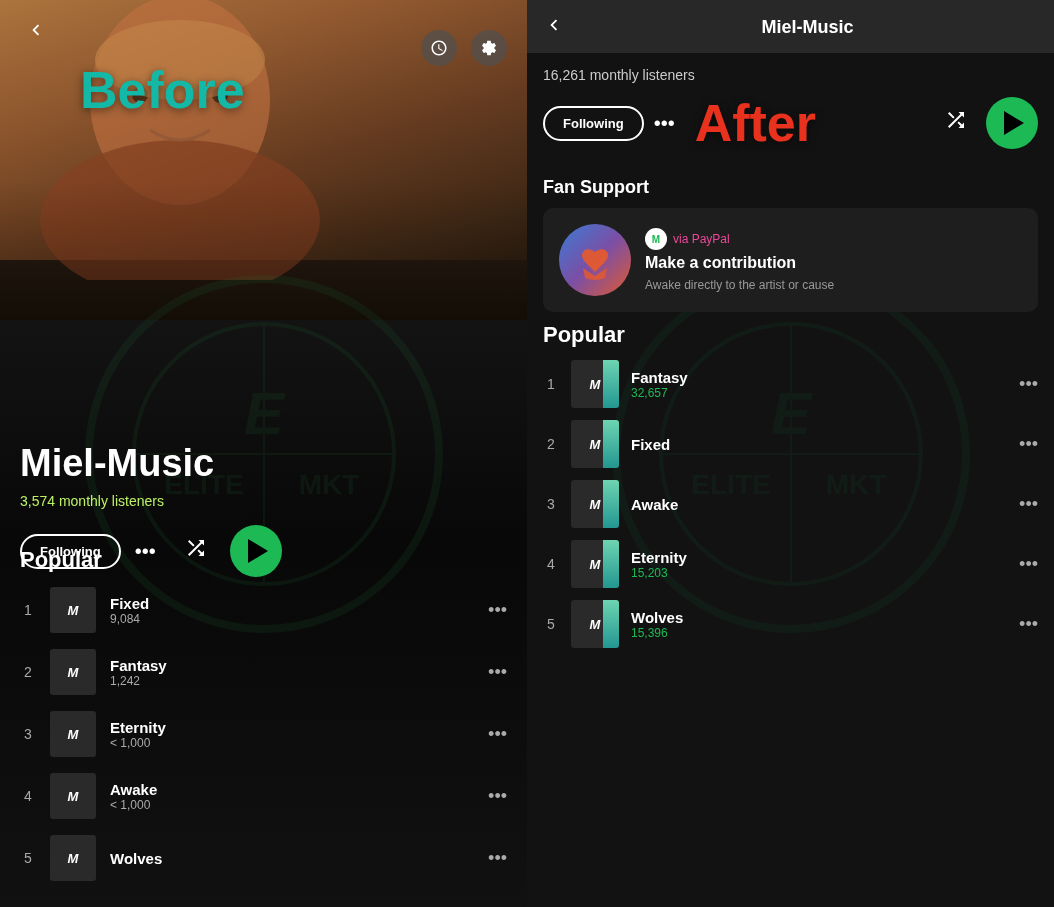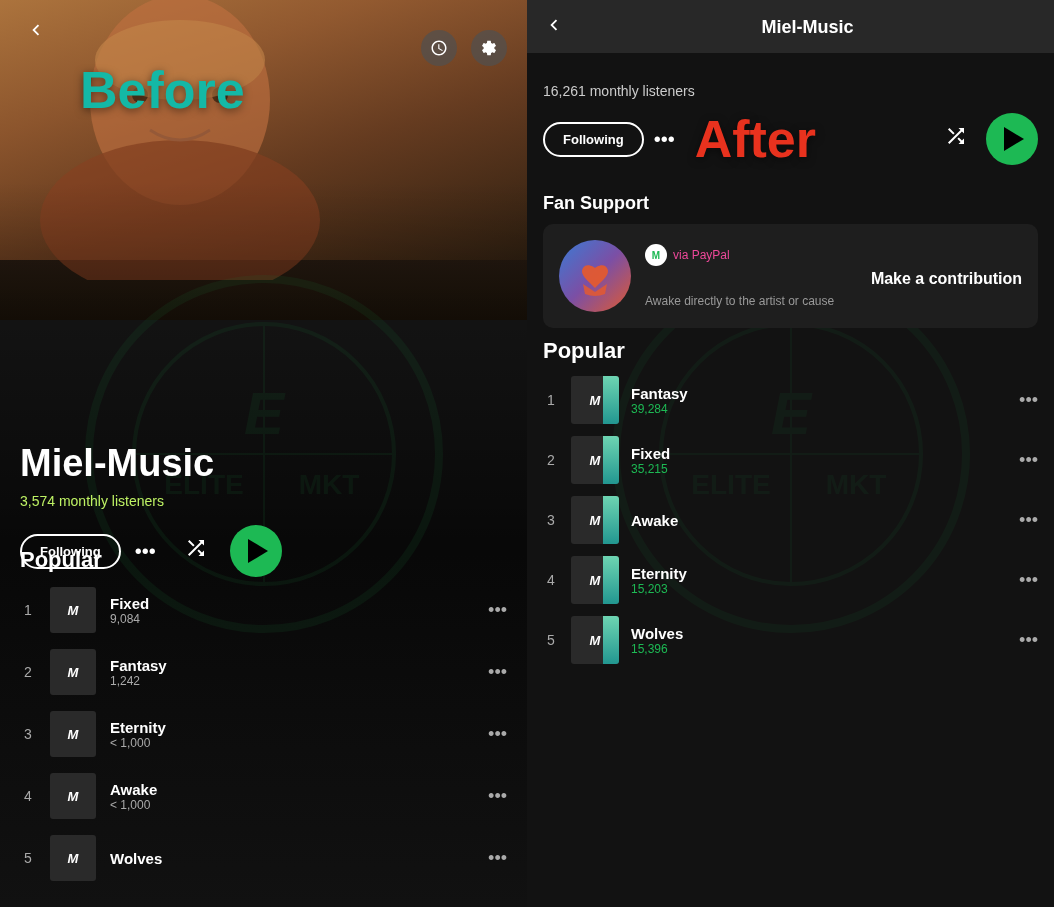--- a/index.html
+++ b/index.html
@@ -239,21 +239,21 @@
       top: 50%; left: 50%;
       transform: translate(-50%, -50%);
       z-index: 0;
       opacity: 0.1;
       width: 380px;
       height: 380px;
     }
     .right-content {
       position: relative;
       z-index: 1;
-      padding: 16px 16px;
+      padding: 0 16px;
     }
     .right-monthly {
       font-size: 14px;
       color: #ccc;
       padding: 14px 0 10px;
     }
     .right-actions {
       display: flex;
       align-items: center;
       gap: 10px;
@@ -335,21 +335,20 @@
     }
     .fan-support-via-text {
       font-size: 12px;
       color: #ec4899;
     }
     .fan-support-title {
       font-size: 16px;
       font-weight: 700;
       color: #fff;
       margin-bottom: 6px;
-      text-align: right;
     }
     .fan-support-sub {
       font-size: 12px;
       color: #999;
     }
     .right-popular-heading {
       font-size: 22px;
       font-weight: 800;
       color: #fff;
       margin: 10px 0 12px;
@@ -610,34 +609,33 @@
     <div class="right-popular-heading">Popular</div>
 
     <div class="right-track-row">
       <span class="right-track-num">1</span>
       <div class="right-track-thumb">
         <div class="right-track-thumb-teal"></div>
         <span class="right-track-m">M</span>
       </div>
       <div class="right-track-info">
         <div class="right-track-title">Fantasy</div>
-        <div class="right-track-plays">39,284</div>
+        <div class="right-track-plays">32,657</div>
       </div>
       <span class="right-track-more">•••</span>
     </div>
 
     <div class="right-track-row">
       <span class="right-track-num">2</span>
       <div class="right-track-thumb">
         <div class="right-track-thumb-teal"></div>
         <span class="right-track-m">M</span>
       </div>
       <div class="right-track-info">
         <div class="right-track-title">Fixed</div>
-        <div class="right-track-plays">35,215</div>
       </div>
       <span class="right-track-more">•••</span>
     </div>
 
     <div class="right-track-row">
       <span class="right-track-num">3</span>
       <div class="right-track-thumb">
         <div class="right-track-thumb-teal"></div>
         <span class="right-track-m">M</span>
       </div>

